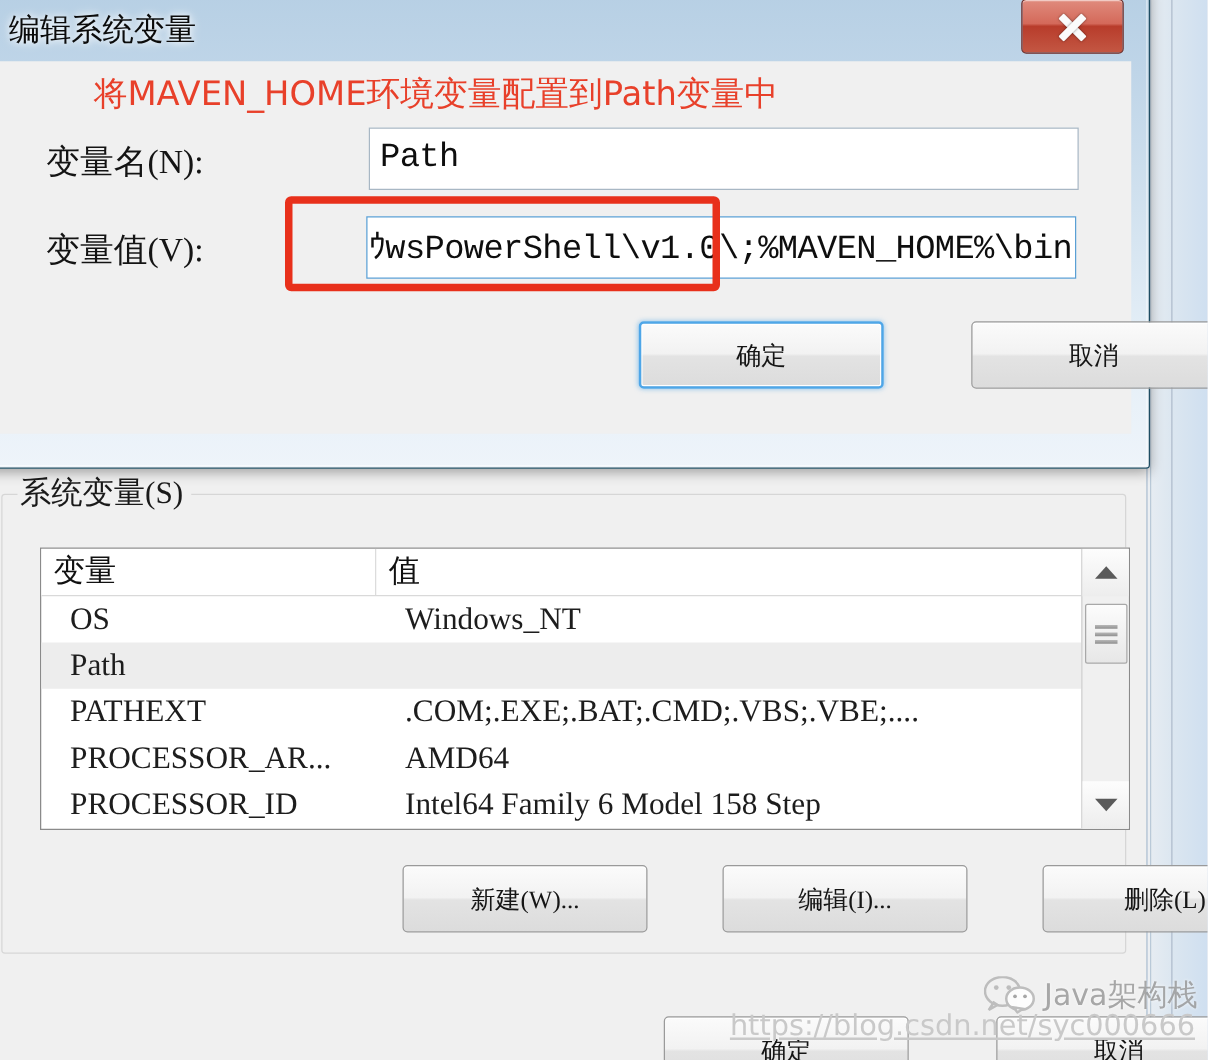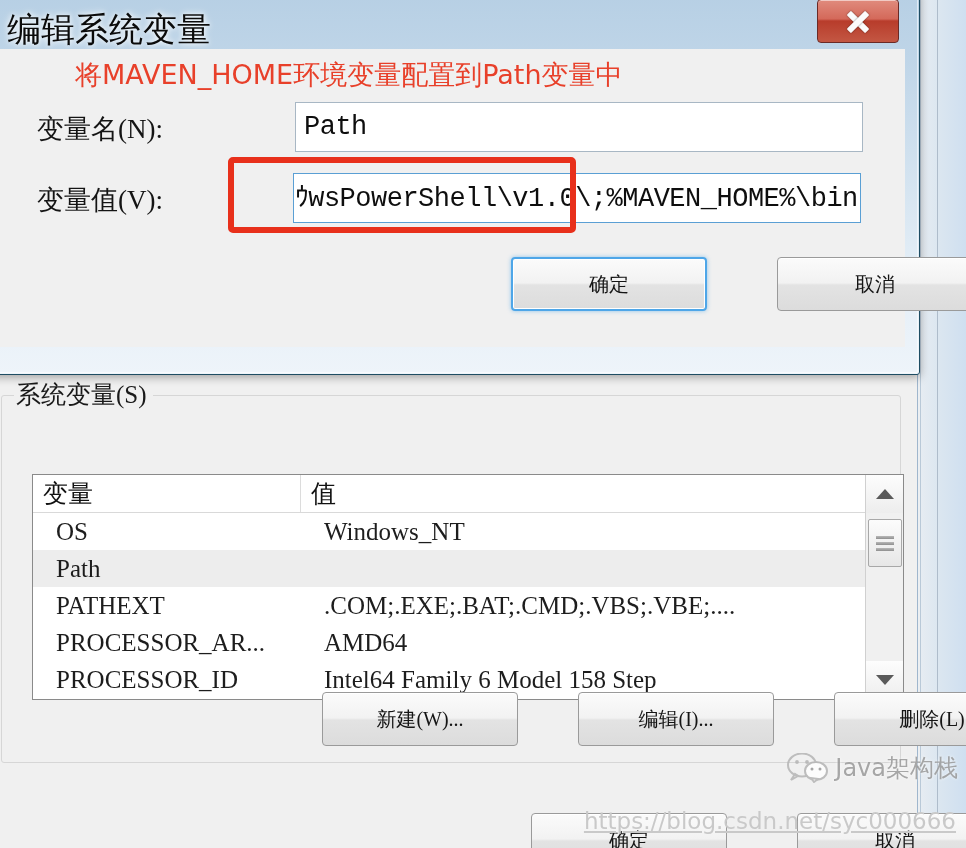--- a/index.html
+++ b/index.html
@@ -51,21 +51,20 @@
   }
 
   
   .listview {
     position: absolute;
     left: 30px; top: 42px;
     width: 872px; height: 226px;
     background: #ffffff;
     border: 1px solid #8a8a8a;
     overflow: hidden;
-    margin-top: 36px;
   }
   .lv-header {
     display: flex;
     height: 38px;
     background: #ffffff;
     border-bottom: 1px solid #d9d9d9;
   }
   .lv-th {
     font-size: 25px;
     color: #111;
@@ -181,21 +180,21 @@
   .aero-inner-edge {
     position: absolute;
     left: 1px; top: 1px; right: 1px; bottom: 1px;
     border: 1px solid rgba(255,255,255,0.55);
     border-radius: 6px 6px 2px 2px;
     pointer-events: none;
   }
   .dlg-title {
     position: absolute;
     left: 22px; top: 18px;
-    font-size: 34px;
+    font-size: 25px;
     color: #0b0b0b;
     font-family: "Liberation Serif", serif;
     white-space: nowrap;
     text-shadow: 0 0 5px rgba(255,255,255,0.95), 0 0 9px rgba(255,255,255,0.8);
   }
   .close-btn {
     position: absolute;
     right: 20px; top: 10px;
     width: 82px; height: 44px;
     border-radius: 4px;
@@ -296,21 +295,21 @@
   }
   .win-btn.default-btn {
     border: 2px solid #4ea6e8;
     box-shadow: inset 0 0 0 1px #ffffff, 0 0 4px rgba(78,166,232,0.6);
   }
   .win-btn.dlg { min-width: 196px; height: 54px; }
 
   
   .wm-wechat {
     position: absolute;
-    right: 8px; bottom: 64px;
+    right: 8px; bottom: 36px;
     display: flex;
     align-items: center;
     gap: 6px;
     opacity: 0.85;
   }
   .wm-wechat-text {
     font-size: 24px;
     color: #9a9a9a;
     font-family: "DejaVu Sans", "Liberation Sans", sans-serif;
     white-space: nowrap;

